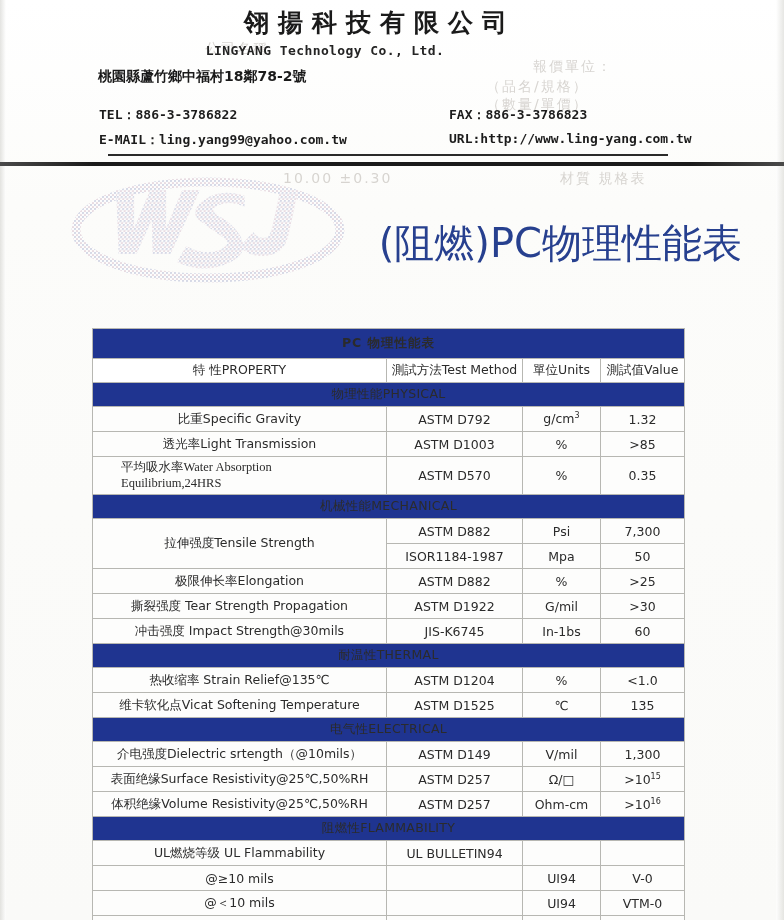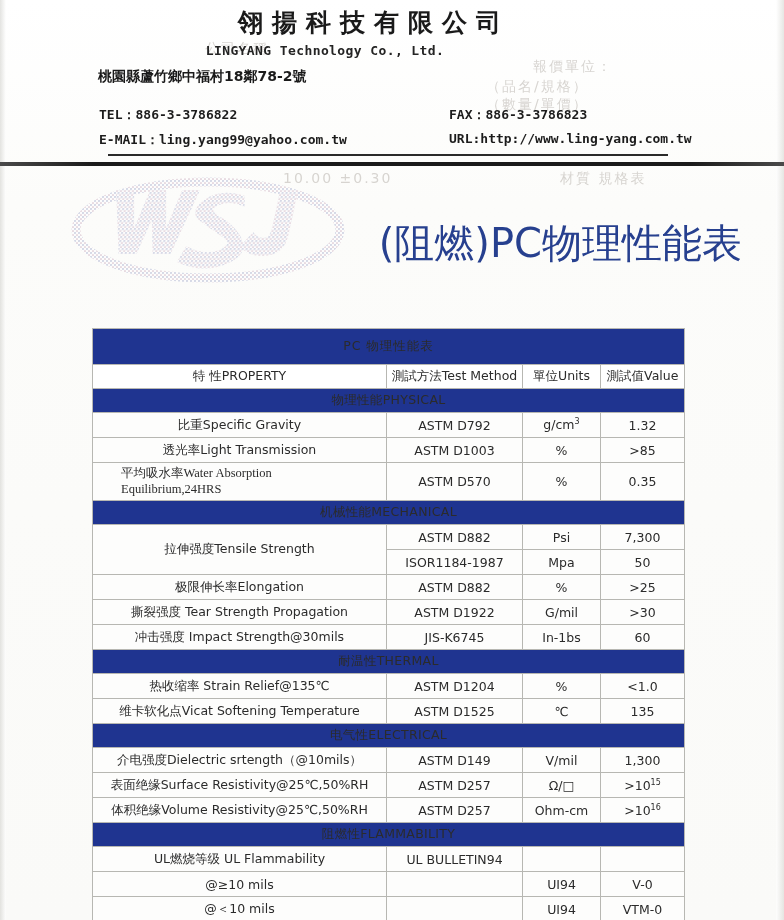--- a/index.html
+++ b/index.html
@@ -21,21 +21,21 @@
   }
   .scan-edge-l { position:absolute; left:0; top:0; width:6px; height:920px;
                  background:linear-gradient(90deg,#d8d8d4,#ffffff); opacity:.7; }
   .scan-edge-r { position:absolute; right:0; top:0; width:8px; height:920px;
                  background:linear-gradient(270deg,#dcdcd8,#ffffff); opacity:.7; }
 
   
   .letterhead { position:absolute; left:0; top:0; width:784px; height:168px; }
 
   .company-cn {
-    position:absolute; left:10px; top:6px; width:728px;
+    position:absolute; left:16px; top:6px; width:728px;
     text-align:center;
     font-family:Liberation Mono, monospace;
     font-weight:700; font-size:25px; letter-spacing:9px;
     color:#1a1a1a;
   }
   .company-en {
     position:absolute; left:5px; top:43px; width:640px;
     text-align:center;
     font-family:"DejaVu Sans Mono","Liberation Mono",monospace;
     font-weight:700; font-size:13px; letter-spacing:.4px;
@@ -111,21 +111,22 @@
   .c3 { width:78px;  }
   .c4 { width:84px;  }
 
   td.title-band {
     background:#1f3490 !important;
     color:#ffffff;
     font-size:19px;
     letter-spacing:1px;
     padding:5px 0 7px 0;
     border:1px solid #1f3490;
-    height:36px;
+    height:30px;
+    font-weight:bold;
   }
   td.colhead {
     background:#ffffff !important;
     font-size:12.5px;
     color:#2b2b2b;
     height:16px;
   }
   td.section {
     background:#1f3490 !important;
     color:#ffffff;

